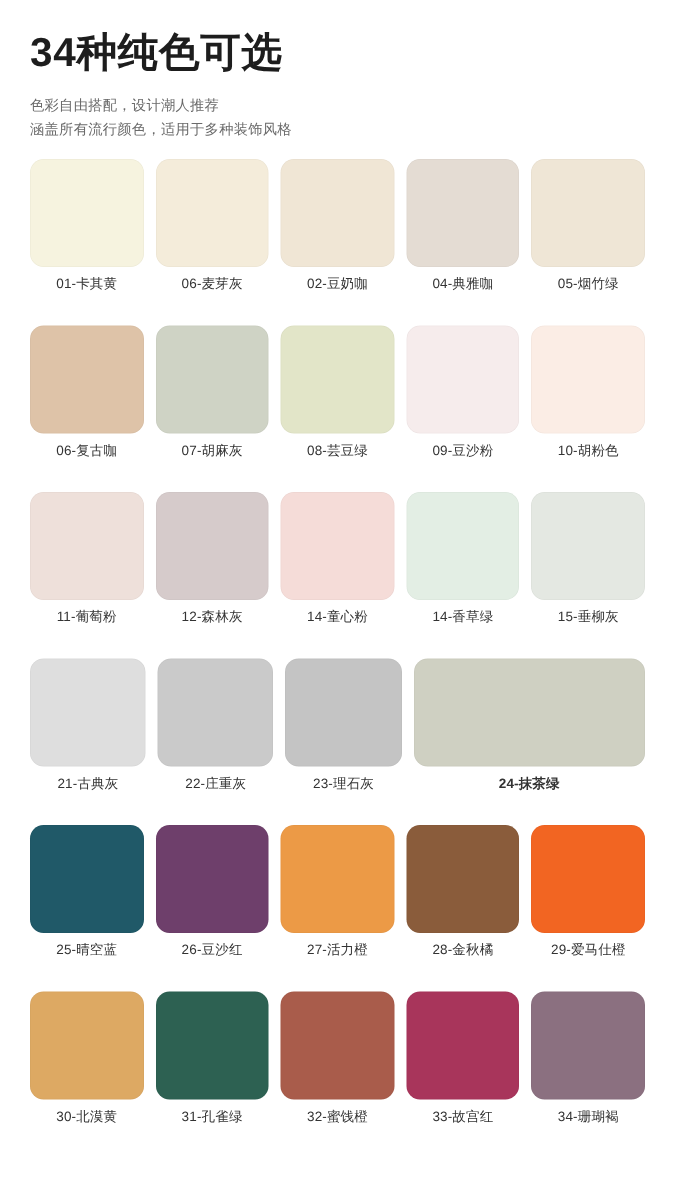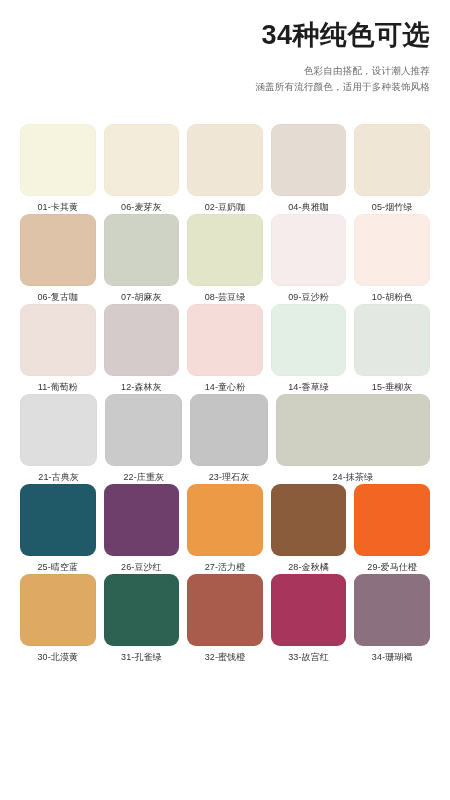--- a/index.html
+++ b/index.html
@@ -17,21 +17,21 @@
   }
   .page {
     width: 450px;
     height: 800px;
     box-sizing: border-box;
     padding: 0 20px;
     position: relative;
   }
   
   .header {
-    text-align: right;
+    text-align: left;
     padding-top: 20px;
   }
   .title {
     font-size: 27px;
     font-weight: 700;
     letter-spacing: 0.5px;
     color: #1d1d1d;
     line-height: 1.15;
     margin: 0;
   }
@@ -39,37 +39,37 @@
     margin-top: 12px;
     font-size: 9.5px;
     line-height: 1.65;
     color: #6a6a6a;
     letter-spacing: 0.2px;
   }
   .subtitle div { white-space: nowrap; }
 
   
   .grid {
-    margin-top: 30px;
+    margin-top: 12px;
     display: flex;
     flex-direction: column;
-    gap: 0;
+    gap: 21px;
   }
   .row {
     display: flex;
     gap: 8px;
   }
   .cell {
     flex: 1 1 0;
     display: flex;
     flex-direction: column;
     align-items: center;
     min-width: 0;
   }
-  .cell.wide { flex: 2 1 0; }
+  .cell.wide { flex: 2 1 0; font-weight: bold; }
   .chip {
     width: 100%;
     height: 72px;
     border-radius: 9px;
     box-shadow: 0 0 0 0.5px rgba(0,0,0,0.035) inset;
   }
   .caption {
     margin-top: 7px;
     font-size: 9px;
     line-height: 1;

